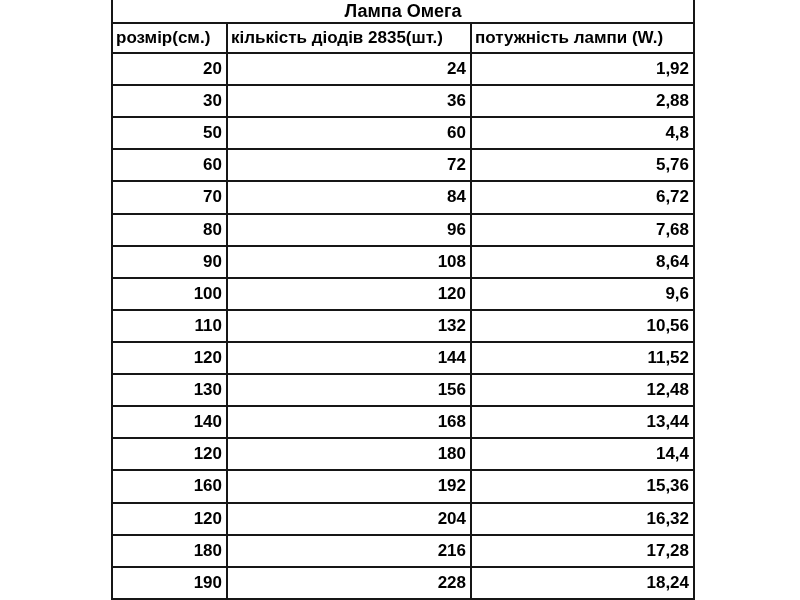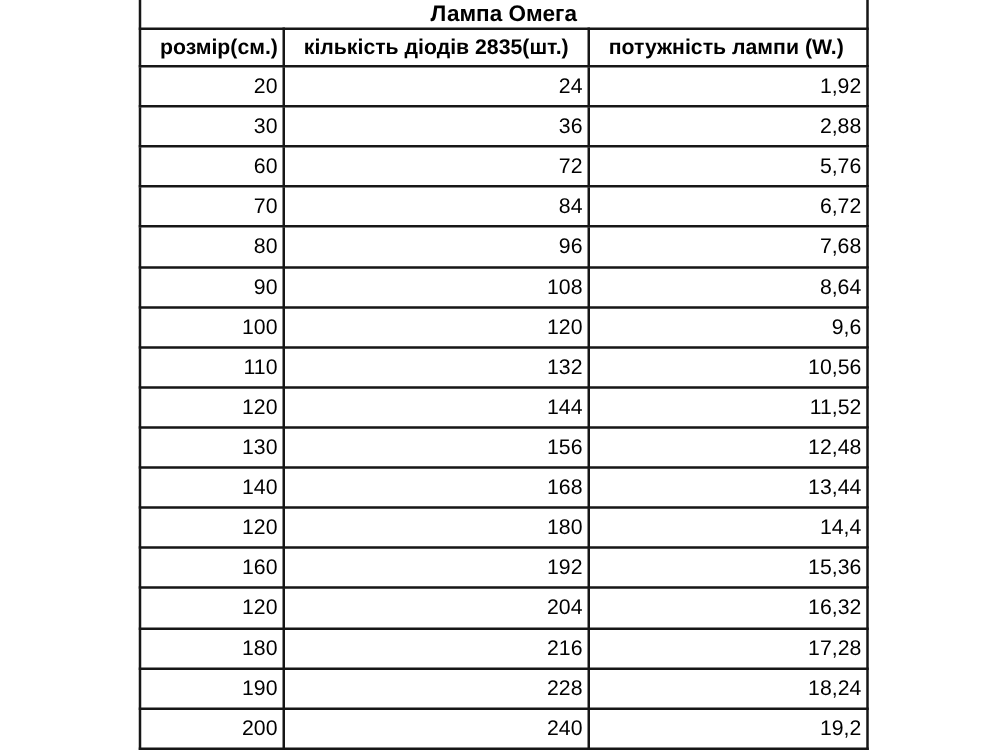--- a/index.html
+++ b/index.html
@@ -41,26 +41,26 @@
     text-align: center;
     vertical-align: middle;
     border-radius: 11px;
   }
   .header-row th {
     height: 28px;
     font-size: 17px;
     font-weight: 600;
     text-align: left;
     vertical-align: middle;
-    padding-left: 15px;
+    padding-left: 3px;
     padding-right: 2px;
   }
   .data-row td {
     font-size: 17px;
-    font-weight: 400;
+    font-weight: 700;
     text-align: right;
     vertical-align: middle;
     padding-right: 4px;
   }
 </style>
 </head>
 <body>
 
 <table class="spec-table">
   <colgroup>
@@ -81,20 +81,25 @@
   <tbody id="table-body">
       <tr class="data-row">
         <td>20</td>
         <td>24</td>
         <td>1,92</td>
       </tr>
       <tr class="data-row">
         <td>30</td>
         <td>36</td>
         <td>2,88</td>
+      </tr>
+      <tr class="data-row">
+        <td>50</td>
+        <td>60</td>
+        <td>4,8</td>
       </tr>
       <tr class="data-row">
         <td>60</td>
         <td>72</td>
         <td>5,76</td>
       </tr>
       <tr class="data-row">
         <td>70</td>
         <td>84</td>
         <td>6,72</td>
@@ -152,19 +157,14 @@
       <tr class="data-row">
         <td>180</td>
         <td>216</td>
         <td>17,28</td>
       </tr>
       <tr class="data-row">
         <td>190</td>
         <td>228</td>
         <td>18,24</td>
       </tr>
-      <tr class="data-row">
-        <td>200</td>
-        <td>240</td>
-        <td>19,2</td>
-      </tr>
     </tbody>
 </table>
 
 </body></html>

